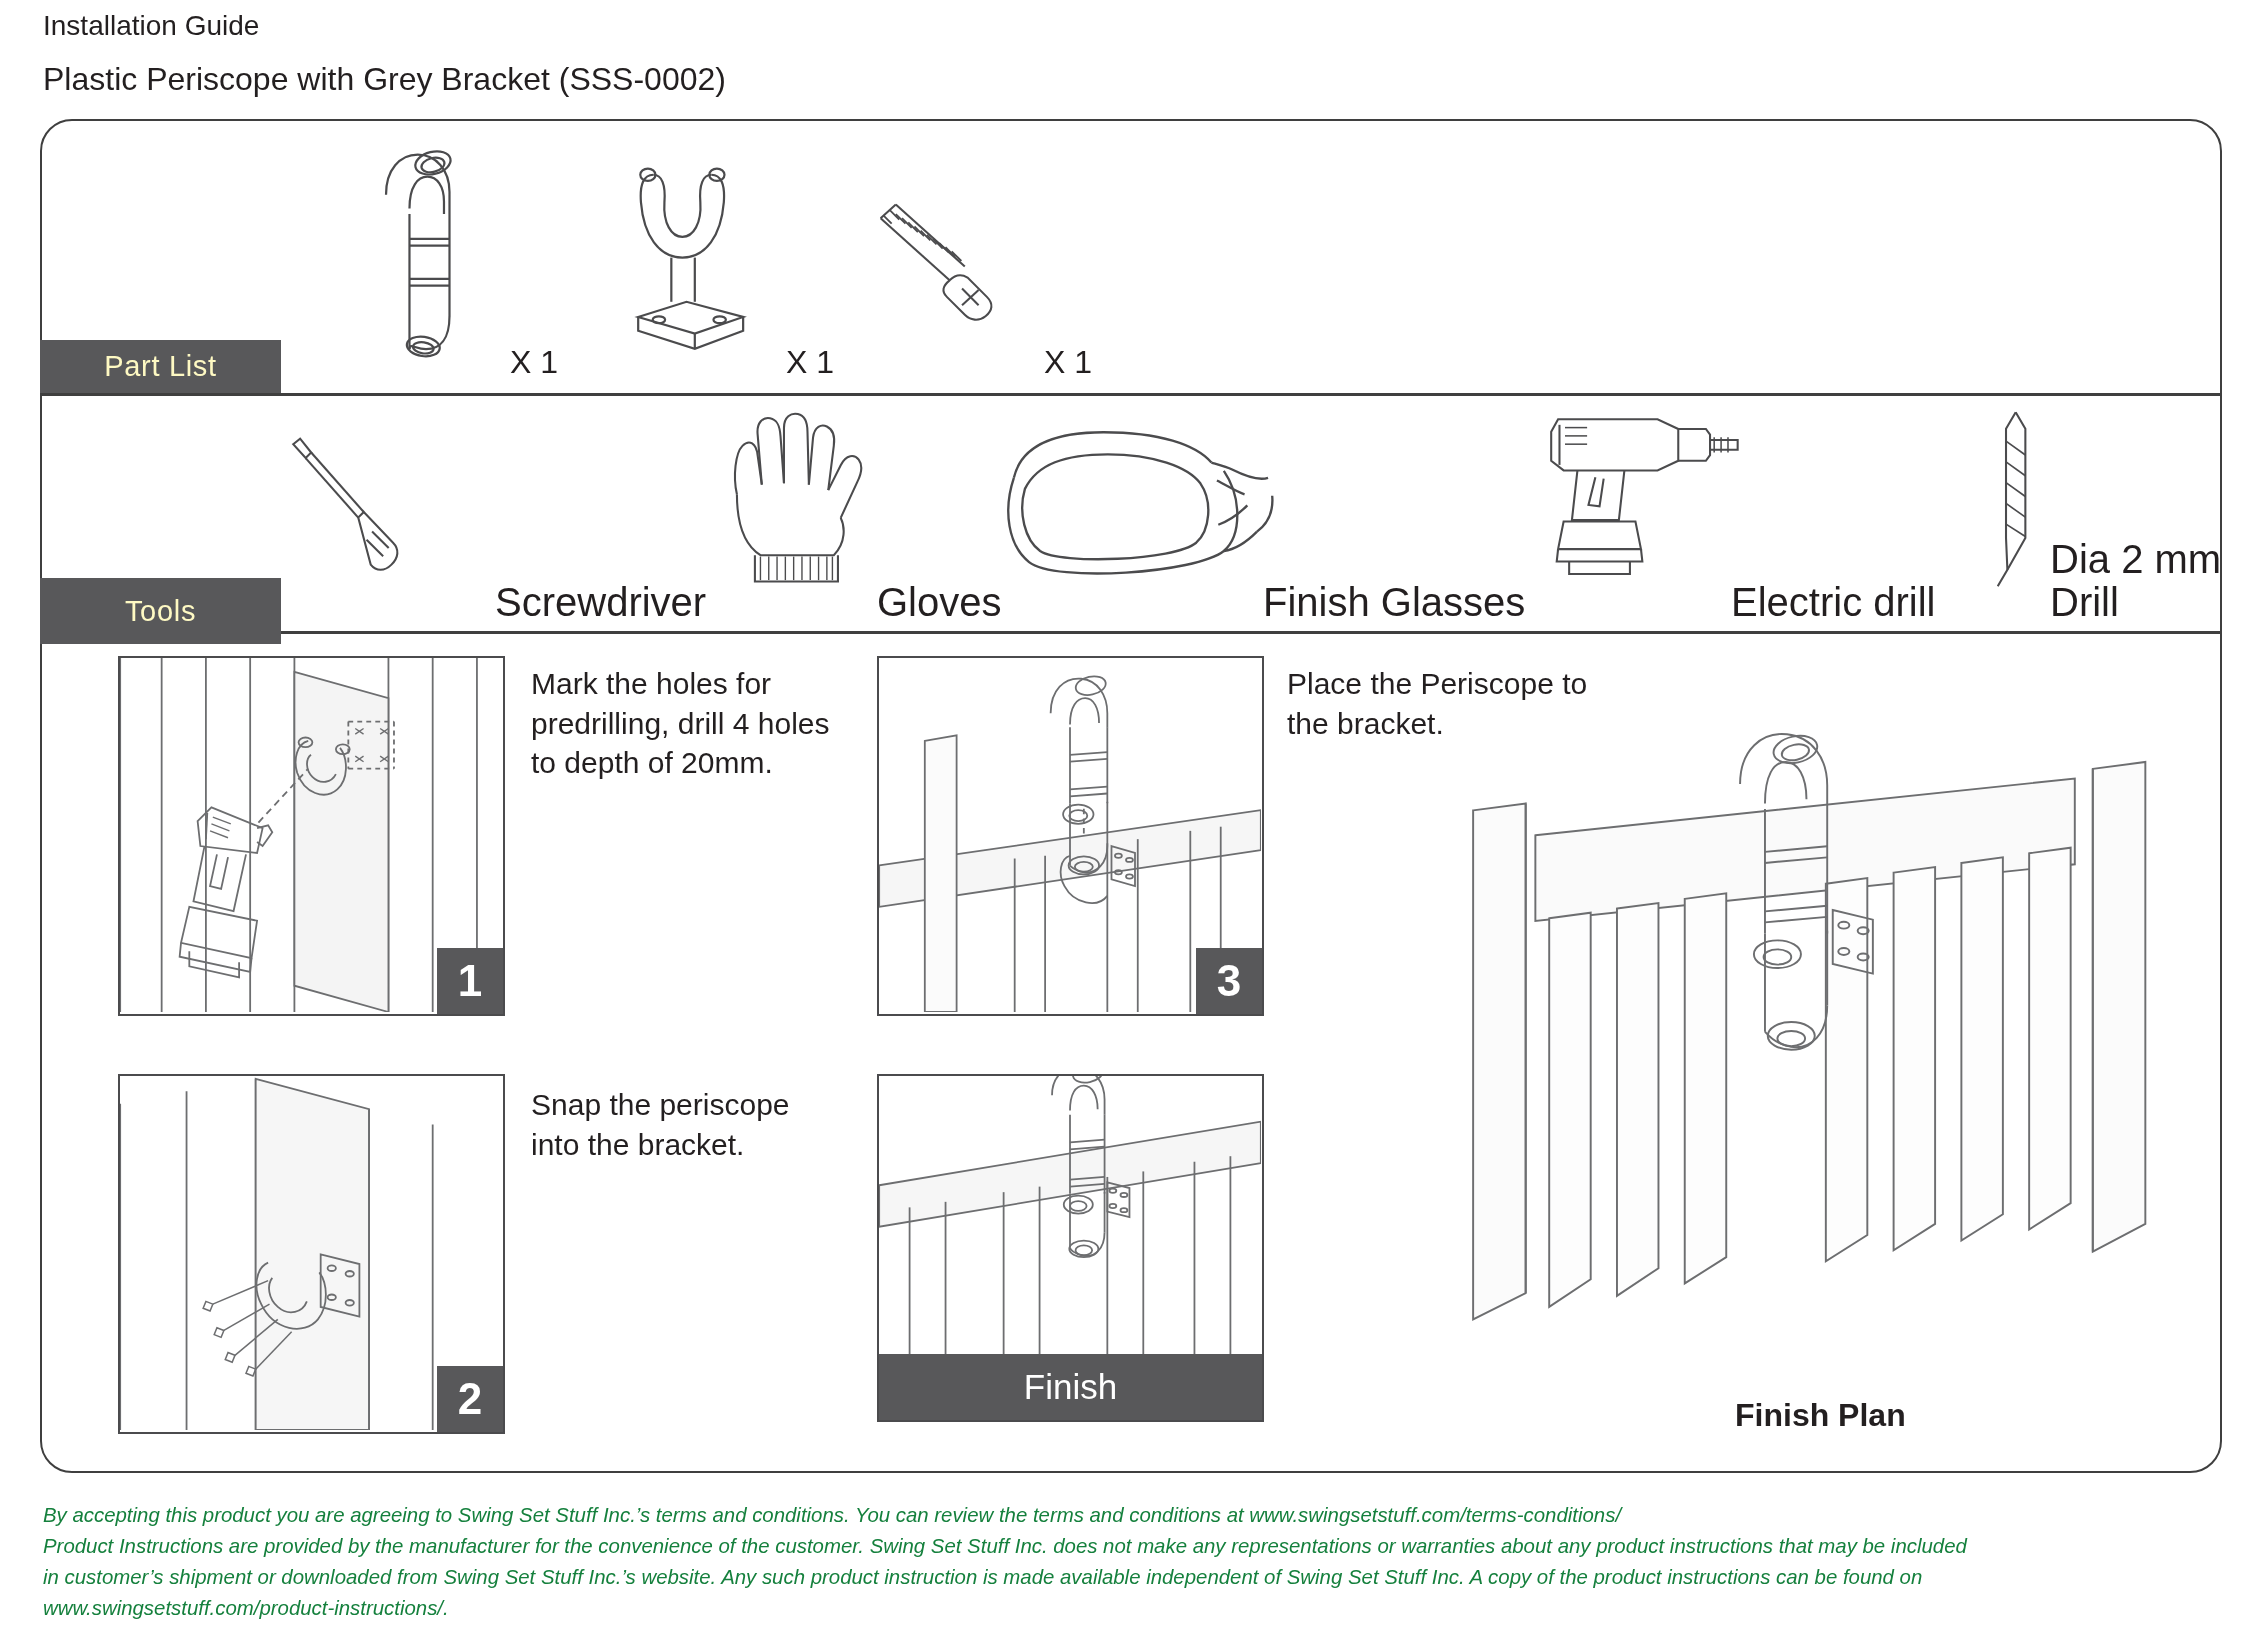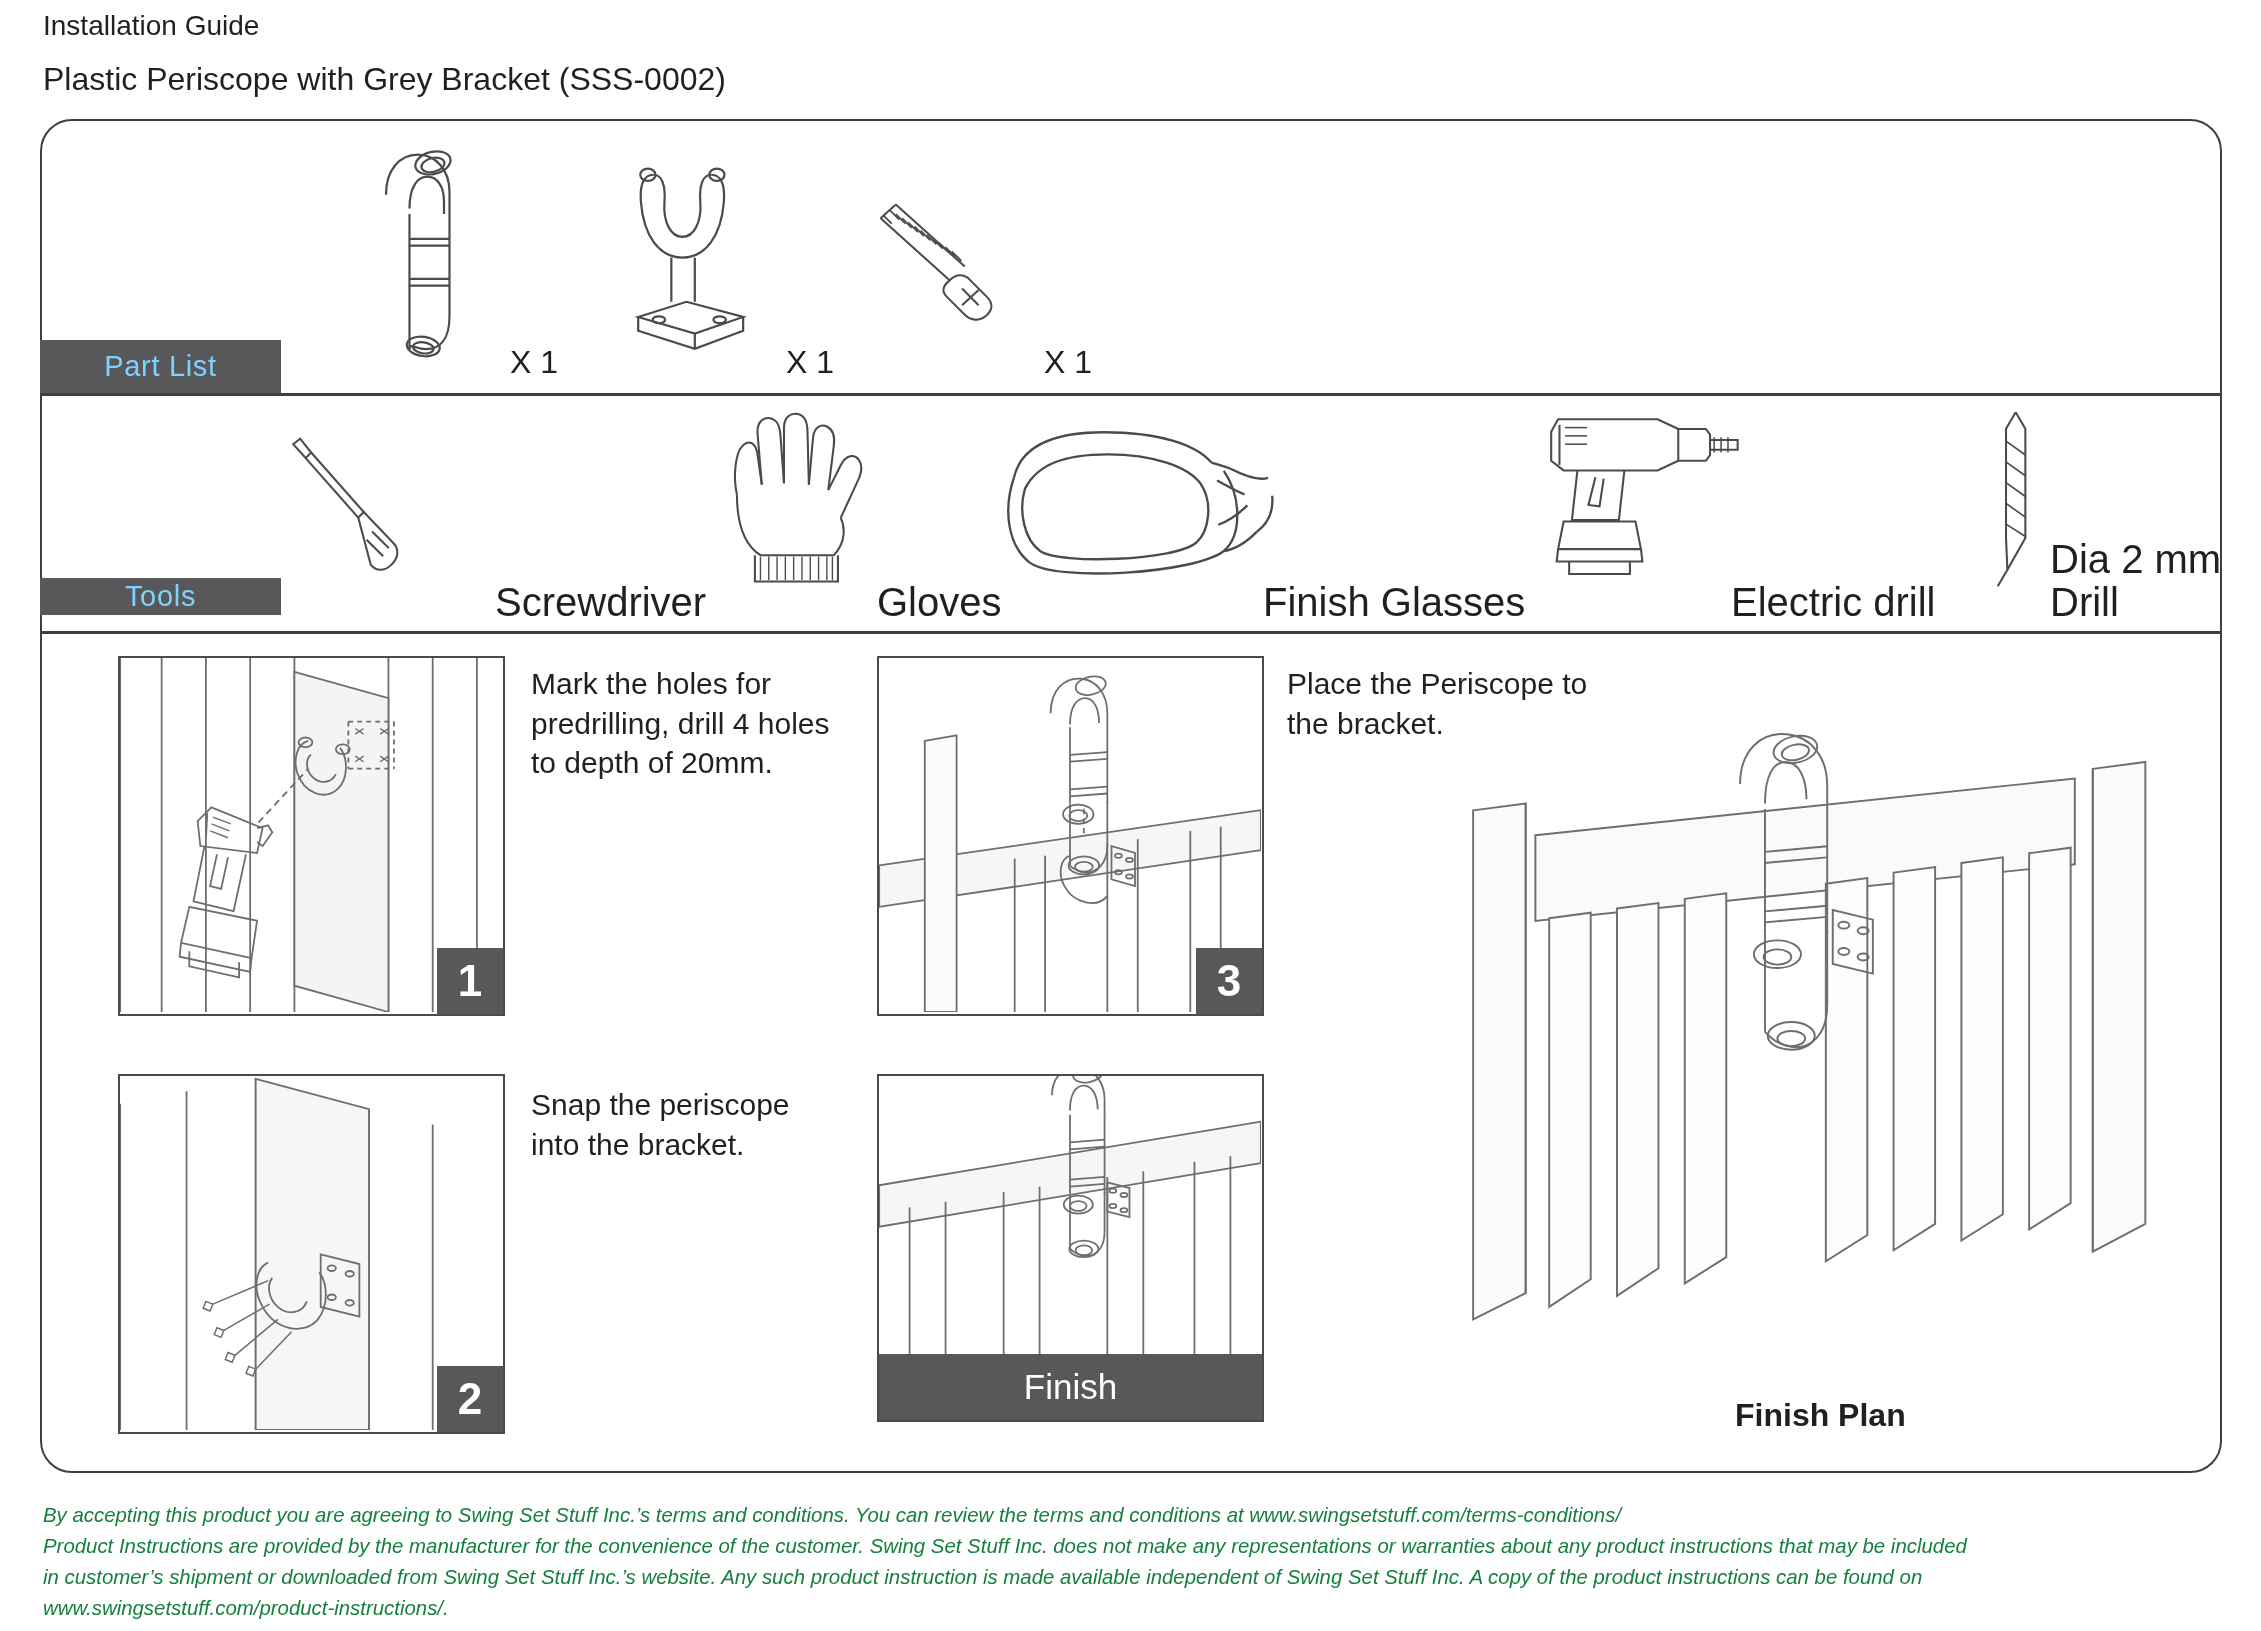--- a/index.html
+++ b/index.html
@@ -49,29 +49,29 @@
     position: absolute;
     background: #3f3f3f;
     height: 2.8px;
   }
   .hr-1 { left: 40px; top: 393px; width: 2182px; }
   .hr-2 { left: 40px; top: 631px; width: 2182px; }
 
   .tagbox {
     position: absolute;
     background: #58585a;
-    color: #7dd3fc;
+    color: #fef9c3;
     display: flex;
     align-items: center;
     justify-content: center;
     font-size: 29px;
     letter-spacing: 0.7px;
   }
   .tag-partlist { left: 40px; top: 340px; width: 241px; height: 53px; }
-  .tag-tools    { left: 40px; top: 578px; width: 241px; height: 37px; }
+  .tag-tools    { left: 40px; top: 578px; width: 241px; height: 66px; }
 
   .cap {
     position: absolute;
     font-size: 40px;
     white-space: nowrap;
   }
   .cap-qty { font-size: 32px; }
 
   
   .frame {

